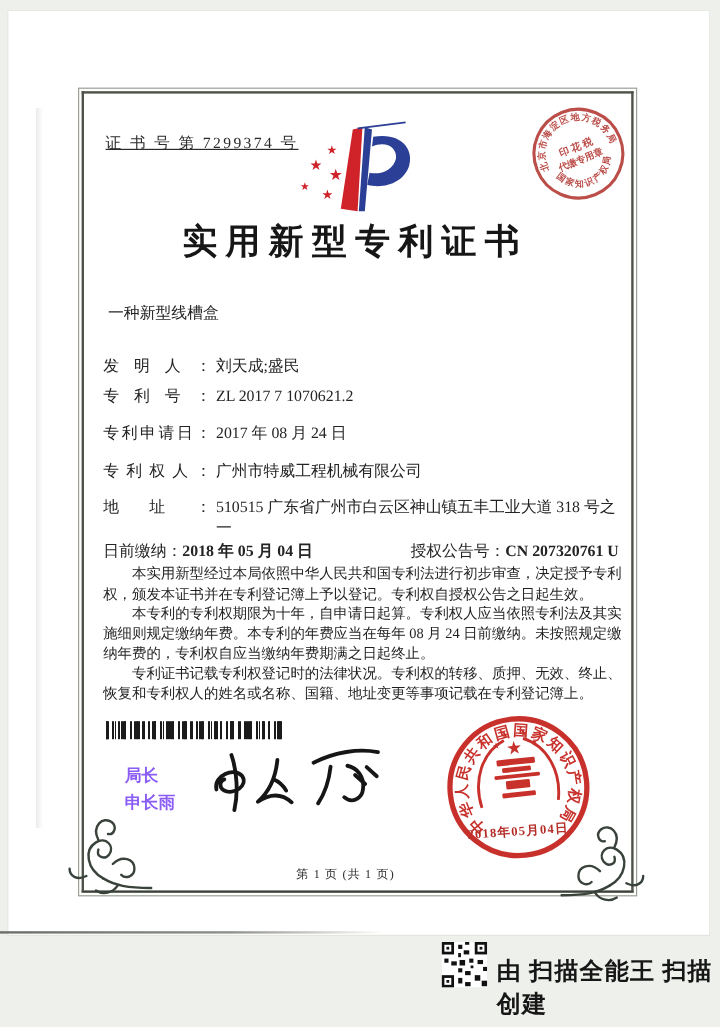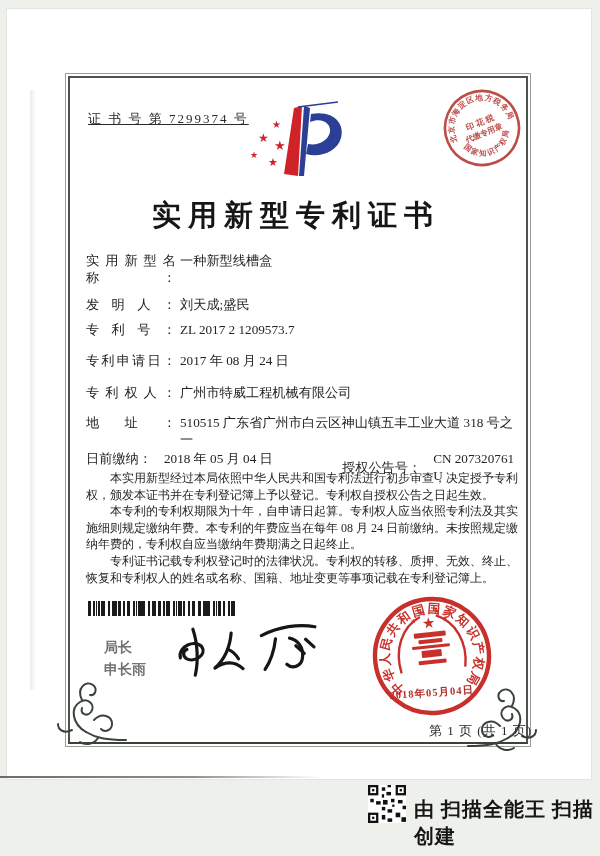--- a/index.html
+++ b/index.html
@@ -26,49 +26,49 @@
     border:2px solid #4d5348;
     outline:1px solid #9aa094;
     outline-offset:2px;
     border-bottom-color:#3c423a;
   }
   .cert-no{
     position:absolute;left:88px;top:110px;font-size:13px;letter-spacing:2px;color:#2a2a2a;text-decoration:underline;
   }
   .logo{position:absolute;left:248px;top:98px;width:104px;height:88px;}
   .title{
-    position:absolute;left:68px;top:196px;width:456px;text-align:center;
+    position:absolute;left:68px;top:182px;width:456px;text-align:center;
     font-size:29px;font-weight:bold;letter-spacing:7px;color:#161616;
   }
   .row{position:absolute;left:86px;width:434px;display:flex;font-size:13.2px;color:#242424;line-height:17px;}
   .flabel{flex:none;width:90px;text-align:justify;text-align-last:justify;}
   .fval{margin-left:4px;flex:1;}
   .grant-left{display:flex;width:256px;flex:none;}
   .grant-right{display:flex;flex:1;align-items:center;}
   .glabel{flex:none;}
-  .gval{margin-left:12px;}
+  .gval{margin-left:0;font-weight:bold;}
   .body-text{position:absolute;left:86px;top:470px;width:432px;}
   .body-text p{
     margin:0;font-size:12px;line-height:16.6px;text-indent:2em;
     text-align:justify;color:#1f1f1f;
   }
   .barcode{
     position:absolute;left:88px;top:601px;width:148px;height:15px;
     background:
       repeating-linear-gradient(90deg,#1b1b1b 0 2px,transparent 2px 5px),
       repeating-linear-gradient(90deg,#1b1b1b 0 1px,transparent 1px 8px),
       repeating-linear-gradient(90deg,#1b1b1b 0 3px,transparent 3px 13px);
   }
-  .signer{position:absolute;left:104px;top:637px;font-size:14px;font-weight:600;color:#737373;line-height:22px;}
+  .signer{position:absolute;left:104px;top:637px;font-size:14px;font-weight:600;color:#8b5cf6;line-height:22px;}
   .sig{position:absolute;left:156px;top:612px;width:196px;height:74px;}
   .seal{position:absolute;left:348px;top:572px;width:168px;height:168px;mix-blend-mode:multiply;opacity:.95;}
   .duty-stamp{position:absolute;left:432px;top:78px;width:100px;height:100px;mix-blend-mode:multiply;opacity:.9;}
   .page-footer{
-    position:absolute;left:68px;top:722px;width:440px;text-align:right;
-    font-size:13px;color:#2a2a2a;letter-spacing:1px;padding-left:24px;
+    position:absolute;left:68px;top:722px;width:440px;text-align:center;
+    font-size:10px;color:#2a2a2a;letter-spacing:1px;
   }
   .orn{position:absolute;width:82px;height:70px;}
   .orn-left{left:46px;top:678px;}
   .orn-right{left:466px;top:684px;transform:scaleX(-1);}
   .qr{position:absolute;left:368px;top:785px;width:38px;height:38px;}
   .scan-credit{
     position:absolute;left:414px;top:796px;font-size:20px;color:#161616;letter-spacing:1px;
     font-weight:700;
   }
 </style>
@@ -131,30 +131,29 @@
       <textPath href="#dBot" startOffset="50%" text-anchor="middle">国家知识产权局</textPath>
     </text>
     <text x="50" y="47" font-size="8.4" font-weight="bold" text-anchor="middle">印 花 税</text>
     <text x="50" y="58" font-size="7.8" font-weight="bold" text-anchor="middle">代缴专用章</text>
   </g>
 </svg>
 
 <div class="title">实用新型专利证书</div>
 
 <div class="row" style="top:252px">
-  <span class="flabel">实用新型名称：</span>
   <span class="fval">一种新型线槽盒</span>
 </div>
 <div class="row" style="top:296px">
   <span class="flabel">发明人：</span>
   <span class="fval">刘天成;盛民</span>
 </div>
 <div class="row" style="top:321px">
   <span class="flabel">专利号：</span>
-  <span class="fval">ZL 2017 2 1209573.7</span>
+  <span class="fval">ZL 2017 7 1070621.2</span>
 </div>
 <div class="row" style="top:352px">
   <span class="flabel">专利申请日：</span>
   <span class="fval">2017 年 08 月 24 日</span>
 </div>
 <div class="row" style="top:384px">
   <span class="flabel">专利权人：</span>
   <span class="fval">广州市特威工程机械有限公司</span>
 </div>
 <div class="row" style="top:414px">

